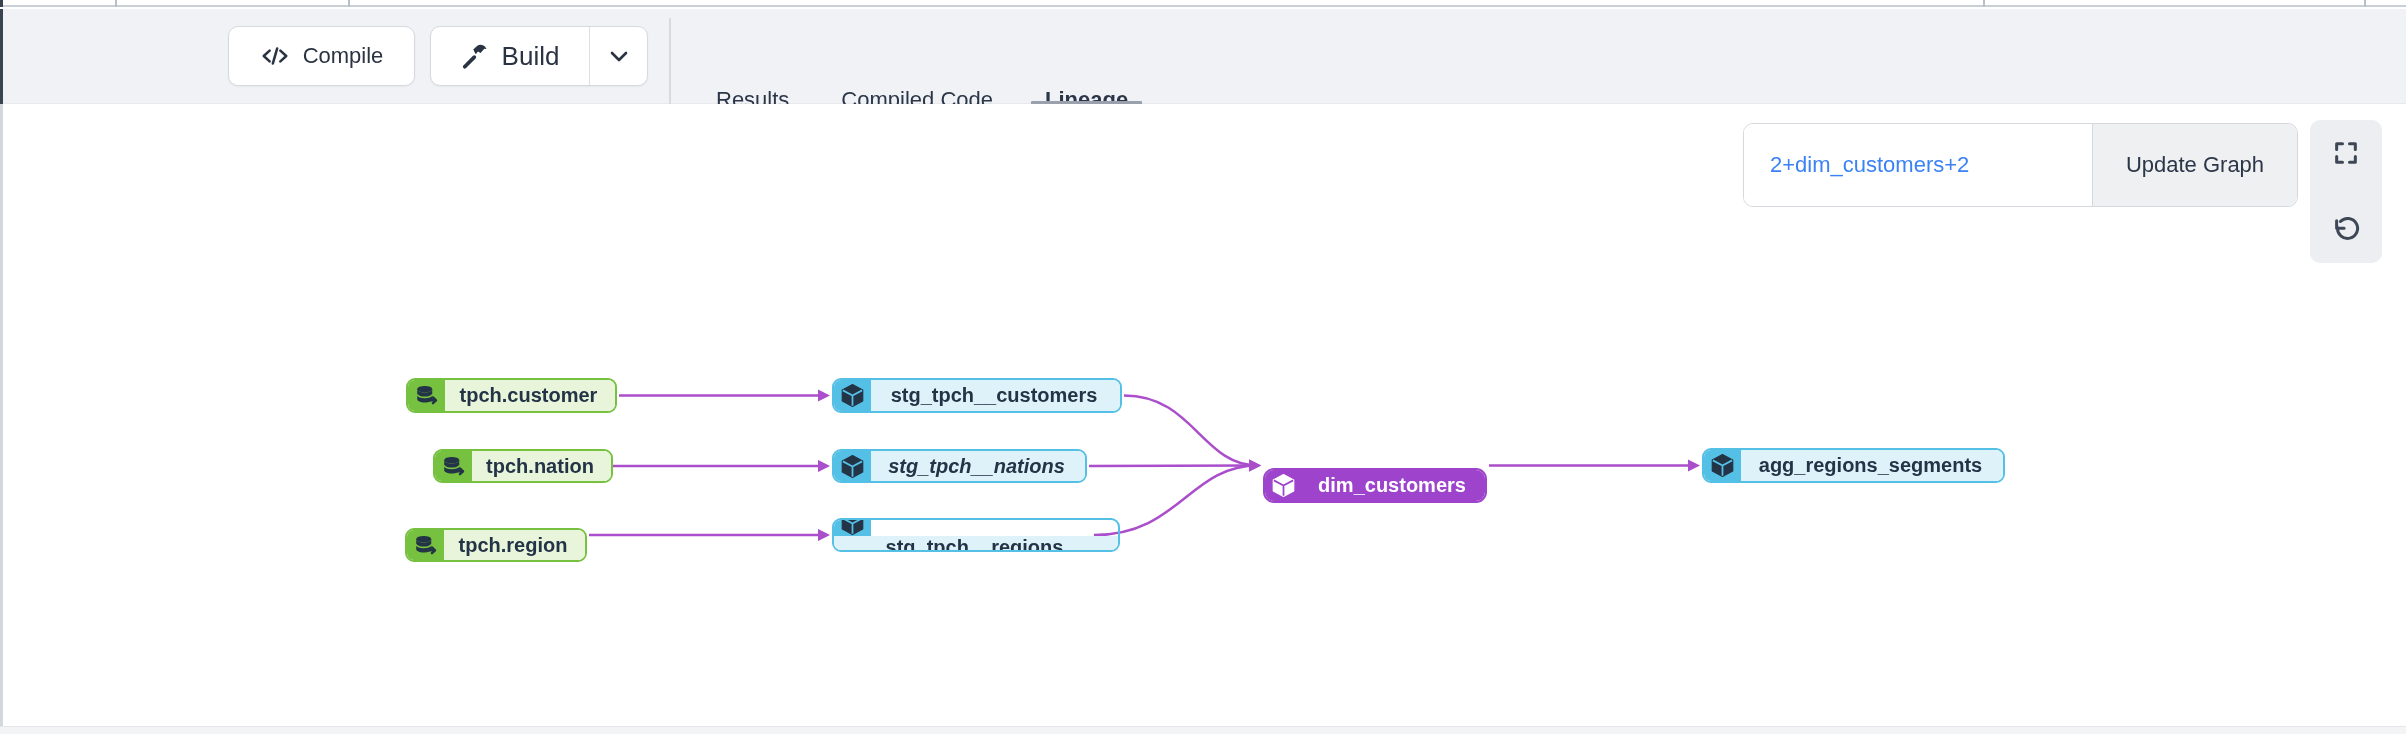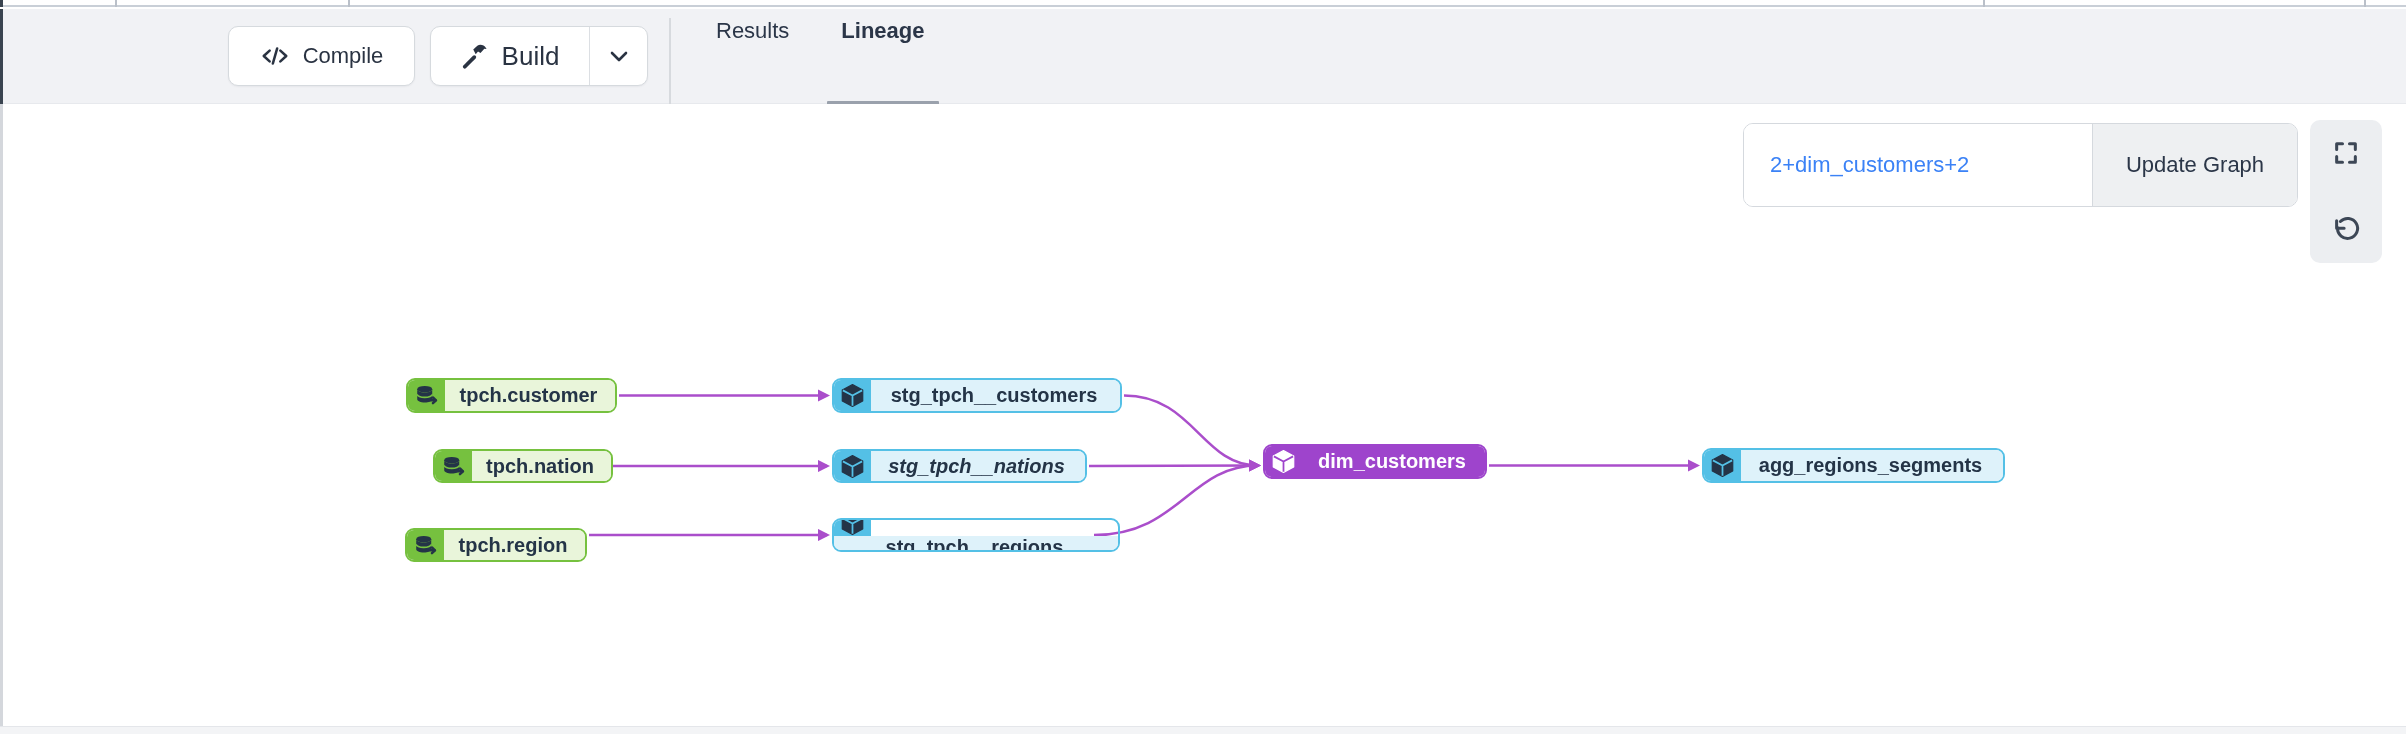--- a/index.html
+++ b/index.html
@@ -33,21 +33,21 @@
     background: #ffffff; border: 1px solid #d6dade; border-radius: 10px;
     display: flex; box-shadow: 0 1px 2px rgba(16,24,40,.05); }
   .build-main { flex: 1; display: flex; align-items: center; justify-content: center; gap: 13px;
     font-size: 26px; font-weight: 500; cursor: pointer; }
   .build-caret { width: 58px; display: flex; align-items: center; justify-content: center;
     border-left: 1px solid #dcdfe3; cursor: pointer; }
 
   .toolbar-divider { position: absolute; left: 669px; top: 9px; width: 2px; height: 95px; background: #d7dade; }
 
   .tabs { position: absolute; left: 690px; top: 9px; height: 95px; display: flex; }
-  .tab { position: relative; height: 100%; display: flex; align-items: flex-start;
+  .tab { position: relative; height: 100%; display: flex; align-items: flex-end;
     padding: 0 26px; font-size: 22px; color: #2b3648; cursor: pointer; }
   .tab.active { font-weight: 600; }
   .tab.active::after { content: ""; position: absolute; left: 12px; right: 12px; bottom: 7px;
     height: 5px; background: #9aa1ac; border-radius: 1px; }
 
   
   .canvas { position: absolute; left: 3px; top: 104px; right: 0; bottom: 8px; background: #ffffff; }
 
   
   .selector-group { position: absolute; left: 1743px; top: 123px; height: 84px;
@@ -124,20 +124,23 @@
         <polyline points="5,9 12,16 19,9"></polyline>
       </svg>
     </div>
   </div>
 
   <div class="toolbar-divider"></div>
 
   <div class="tabs">
     <div class="tab">
       <span>Results</span>
+    </div>
+    <div class="tab">
+      <span>Compiled Code</span>
     </div>
     <div class="tab active">
       <span>Lineage</span>
     </div>
   </div>
 </div>
 
 <div class="edge-dark"></div>
 <div class="edge-light"></div>
 
@@ -217,21 +220,21 @@
     </div>
     <div class="node model" style="left: 832px; top: 518px; width: 288px; height: 34px; flex-direction: column;">
       <span class="nicon">
         <svg width="25" height="25" viewBox="0 0 24 24">
           <path d="M12 1.6 L21.8 6.8 V17.2 L12 22.4 L2.2 17.2 V6.8 Z" fill="#243447" stroke="#243447" stroke-width="1.2" stroke-linejoin="round"></path>
           <path d="M2.8 7.1 L12 12 L21.2 7.1 M12 12 V21.8" stroke="#54c0e6" stroke-width="1.7" fill="none"></path>
         </svg>
       </span>
       <span class="nlabel">stg_tpch__regions</span>
     </div>
-    <div class="node selected" style="left: 1263px; top: 444px; width: 224px; height: 35px;">
+    <div class="node selected" style="left: 1263px; top: 468px; width: 224px; height: 35px; border-radius: 11px;">
       <span class="nicon">
         <svg width="25" height="25" viewBox="0 0 24 24">
           <path d="M12 1.6 L21.8 6.8 V17.2 L12 22.4 L2.2 17.2 V6.8 Z" fill="#ffffff" stroke="#ffffff" stroke-width="1.2" stroke-linejoin="round"></path>
           <path d="M2.8 7.1 L12 12 L21.2 7.1 M12 12 V21.8" stroke="#9e44cc" stroke-width="1.7" fill="none"></path>
         </svg>
       </span>
       <span class="nlabel">dim_customers</span>
     </div>
     <div class="node model" style="left: 1702px; top: 448px; width: 303px; height: 35px;">
       <span class="nicon">

